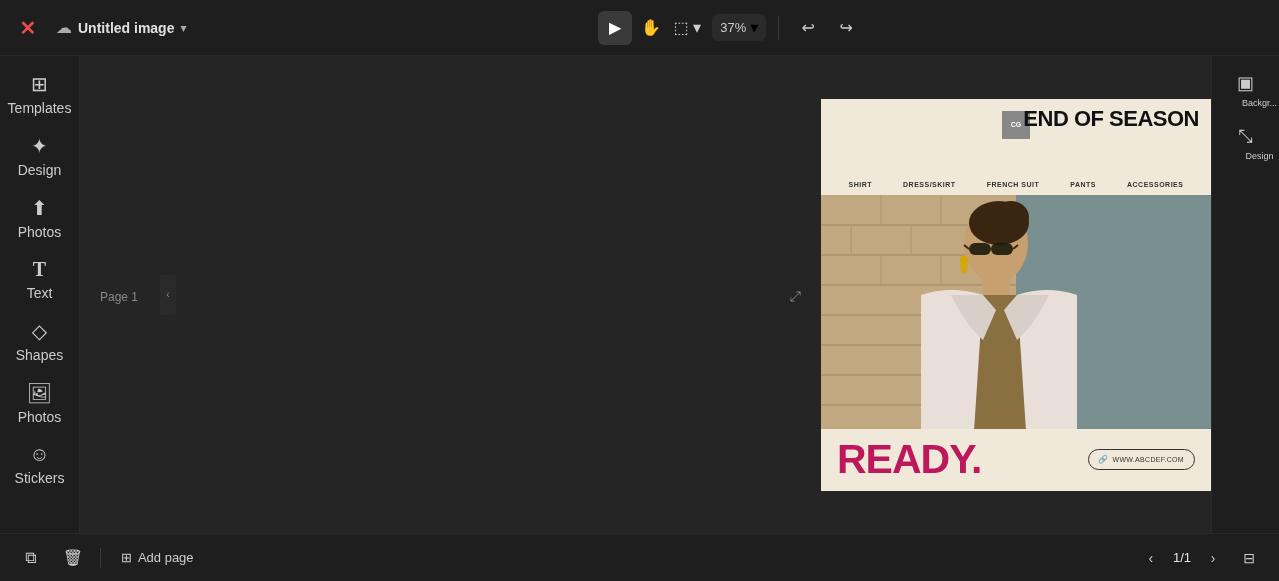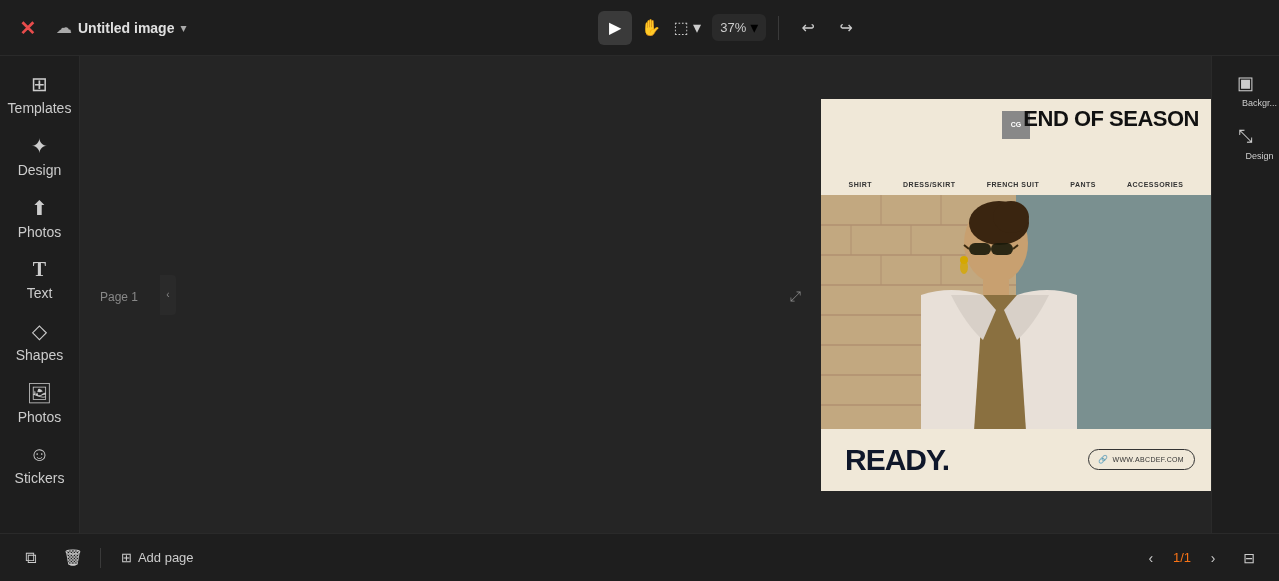--- a/index.html
+++ b/index.html
@@ -315,25 +315,24 @@
       bottom: 0;
       left: 0; right: 0;
       height: 62px;
       background: #f0e8d8;
       display: flex;
       align-items: center;
       padding: 0 16px;
       justify-content: space-between;
     }
     .design-ready-text {
-      font-size: 30px;
+      font-size: 41px;
       font-weight: 900;
-      color: #0f172a;
+      color: #be185d;
       letter-spacing: -1px;
-      margin-left: 8px;
     }
     .design-url-pill {
       background: transparent;
       border: 1.5px solid #333;
       border-radius: 20px;
       padding: 5px 10px;
       display: flex;
       align-items: center;
       gap: 4px;
     }
@@ -428,21 +427,21 @@
       height: 28px;
       display: flex;
       align-items: center;
       justify-content: center;
       color: #ccc;
       font-size: 14px;
       cursor: pointer;
       border-radius: 4px;
     }
     .page-indicator {
-      color: #f97316;
+      color: #e5e5e5;
       font-size: 13px;
     }
     .grid-view-btn {
       width: 28px;
       height: 28px;
       display: flex;
       align-items: center;
       justify-content: center;
       color: #ccc;
       font-size: 14px;

